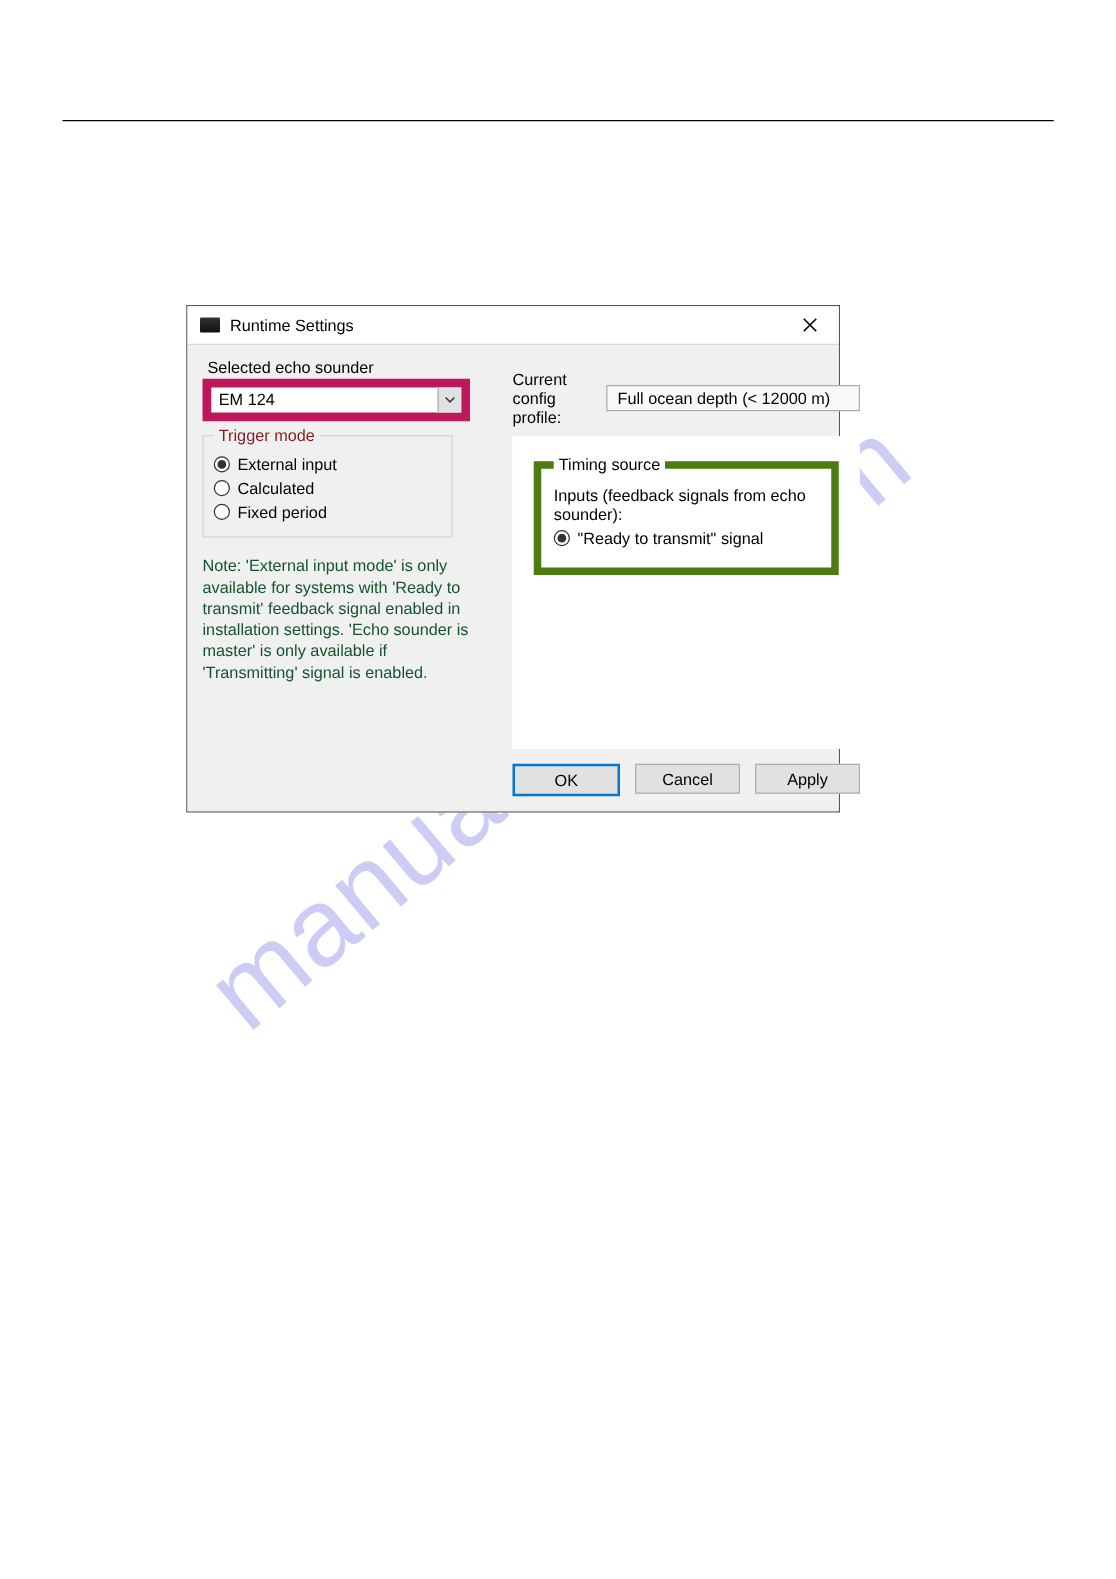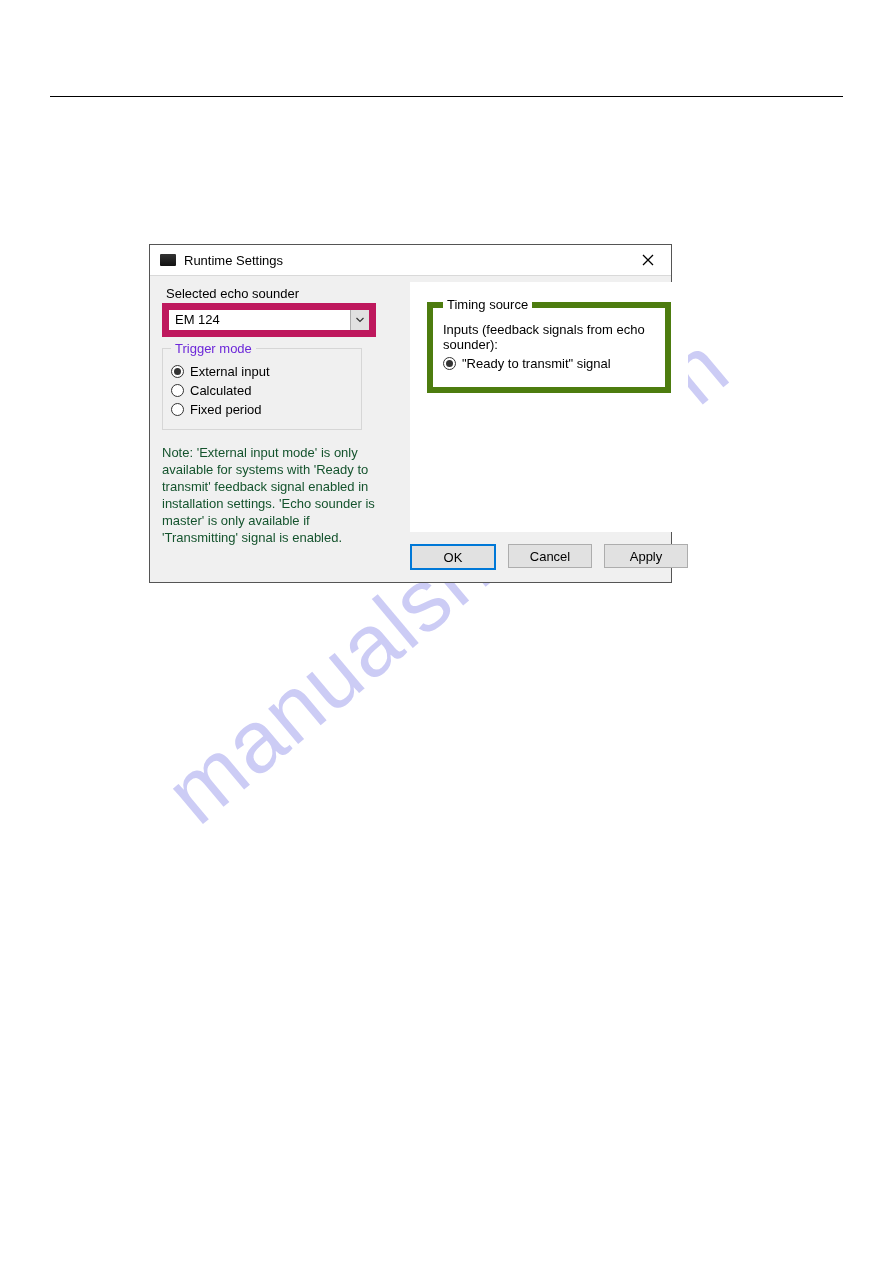--- a/index.html
+++ b/index.html
@@ -108,21 +108,21 @@
     border: 1px solid #d6d6d6;
     margin: 4px 0 0 0;
     padding: 4px 8px 8px 8px;
     width: 200px;
     box-sizing: border-box;
     background: transparent;
   }
   fieldset.group legend {
     font-size: 13px;
     padding: 0 4px;
-    color: #6d28d9;
+    color: #7f1d1d;
     background: #f0f0f0;
   }
   .radio-row, .check-row {
     display: flex;
     align-items: center;
     gap: 6px;
     margin: 4px 0;
     font-size: 13px;
   }
   .radio {
@@ -250,20 +250,24 @@
           <span class="radio"></span>
           <span>Fixed period</span>
         </div>
       </fieldset>
 
 
       <div class="note">Note: 'External input mode' is only available for systems with 'Ready to transmit' feedback signal enabled in installation settings.  'Echo sounder is master' is only available if 'Transmitting' signal is enabled.</div>
     </div>
 
     <div class="rightcol">
+      <div class="profile-row">
+        <span class="label-small">Current config profile:</span>
+        <span class="profile-box">Full ocean depth (&lt; 12000 m)</span>
+      </div>
 
       <div class="right-panel">
         <fieldset class="timing">
           <legend>Timing source</legend>
           <div class="inputs-label">Inputs (feedback signals from echo sounder):</div>
           <div class="radio-row">
             <span class="radio checked"></span>
             <span>"Ready to transmit" signal</span>
           </div>
         </fieldset>

